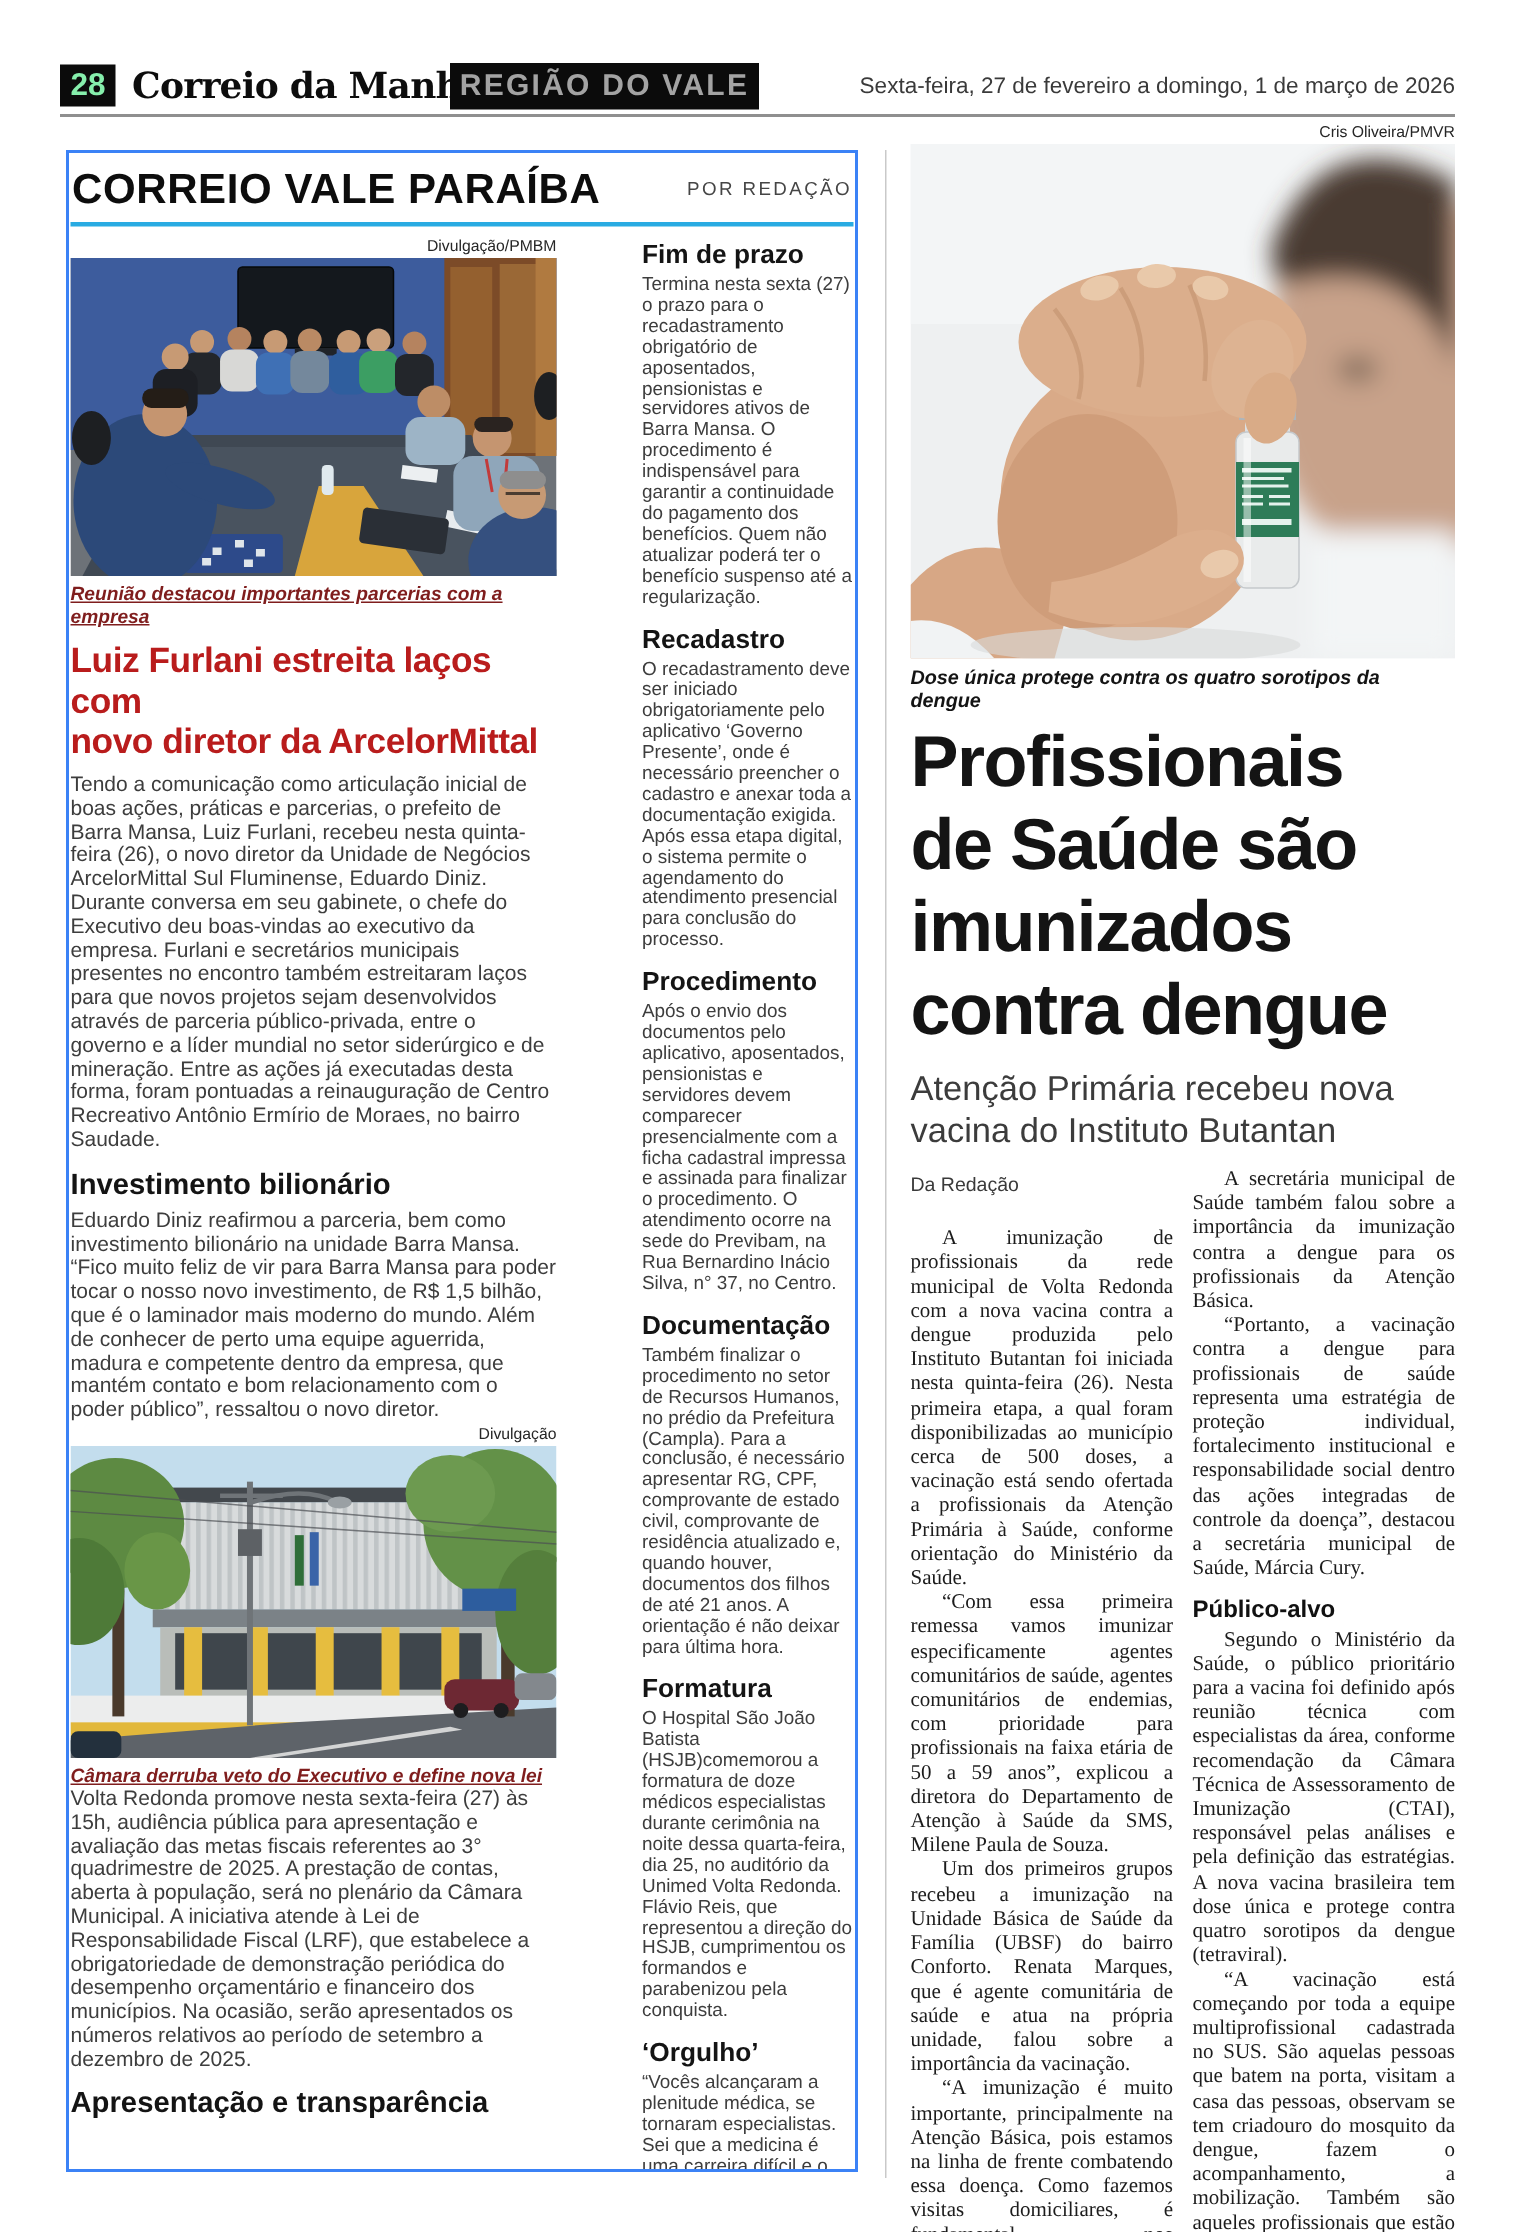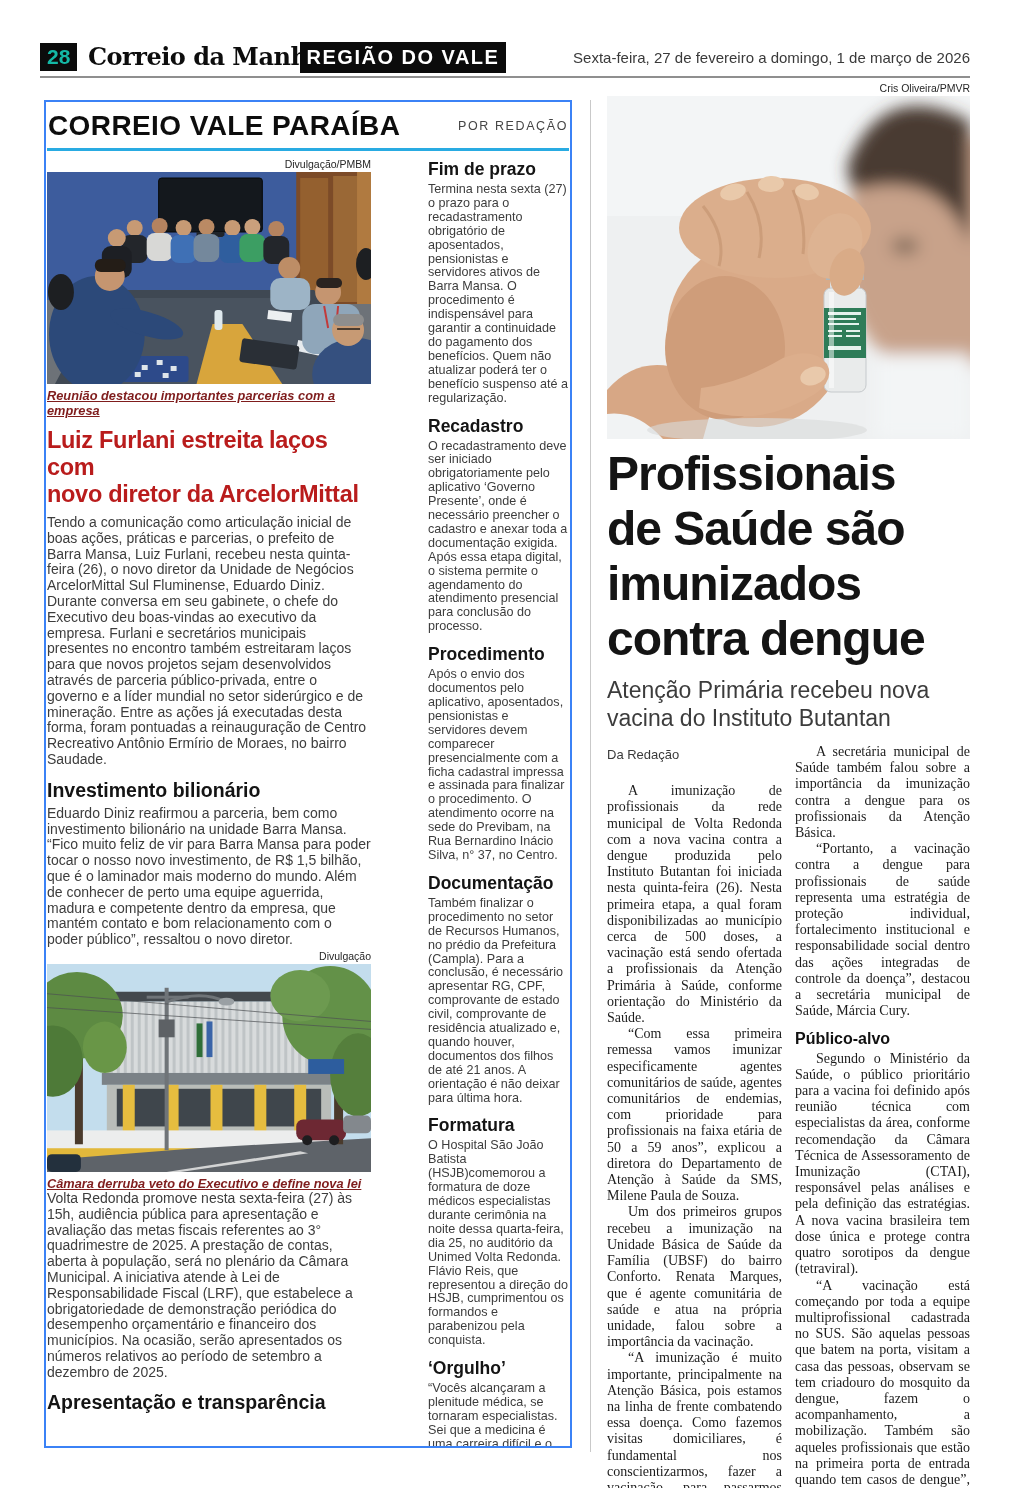--- a/index.html
+++ b/index.html
@@ -1,25 +1,25 @@
 <!DOCTYPE html>
 <html><head>
 <meta charset="utf-8">
 <style>
   html,body{margin:0;padding:0;background:#ffffff;}
   body{width:1010px;height:1488px;font-family:"Liberation Sans",sans-serif;color:#222;}
   .page{position:relative;width:1010px;height:1488px;overflow:hidden;background:#fff;}
 
   
-  .pagenum{position:absolute;left:40px;top:43px;background:#0b0b0b;color:#14b8a6;
+  .pagenum{position:absolute;left:40px;top:43px;background:#0b0b0b;color:#86efac;
     font-size:21px;font-weight:700;padding:3px 7px 4px;line-height:1;}
   .logo{position:absolute;left:88px;top:42px;font-family:"DejaVu Serif",serif;
     font-weight:700;font-size:24px;letter-spacing:-0.5px;color:#0d0d0d;}
   .section-bar{position:absolute;left:300px;top:42px;width:206px;height:31px;background:#0b0b0b;
-    color:#ffffff;display:flex;align-items:center;justify-content:center;
+    color:#a3a3a3;display:flex;align-items:center;justify-content:center;
     font-size:20px;font-weight:700;letter-spacing:1.5px;}
   .edition-date{position:absolute;right:40px;top:49px;font-size:15px;color:#3a3a3a;}
   .masthead-rule{position:absolute;left:40px;top:76px;width:930px;height:2px;background:#8f8f8f;}
 
   
   .vale-box{position:absolute;left:44px;top:100px;width:528px;height:1348px;
     border:2px solid #3b82f6;box-sizing:border-box;padding:4px 1px 6px;overflow:hidden;}
   .vale-head{display:flex;justify-content:space-between;align-items:center;padding:4px 1px 2px;}
   .vale-title{margin:0;font-size:28px;font-weight:800;letter-spacing:0.4px;color:#0d0d0d;}
   .por{font-size:12.5px;letter-spacing:1.6px;color:#454545;}
@@ -304,20 +304,21 @@
       </g>
       <g>
         <ellipse cx="228" cy="150" rx="26" ry="34" fill="#ddb392" transform="rotate(24 228 150)"></ellipse>
         <ellipse cx="240" cy="176" rx="17" ry="24" fill="#d9ab87" transform="rotate(14 240 176)"></ellipse>
         <path d="M92 312 Q150 334 208 298 Q228 284 220 268 Q206 250 176 262 Q132 288 94 292 Z" fill="#dcae8c"></path>
         <ellipse cx="206" cy="280" rx="13" ry="9" fill="#e9c9ab" transform="rotate(-18 206 280)"></ellipse>
       </g>
       <ellipse cx="150" cy="334" rx="110" ry="12" fill="#d8dadb" opacity="0.6"></ellipse>
     </svg>
 
+    <p class="main-caption">Dose única protege contra os quatro sorotipos da dengue</p>
     <h1 class="main-headline pre">Profissionais
 de Saúde são
 imunizados
 contra dengue</h1>
     <p class="deck pre">Atenção Primária recebeu nova
 vacina do Instituto Butantan</p>
 
     <div class="art-cols">
       <div class="acol">
         <div class="byline">Da Redação</div>

